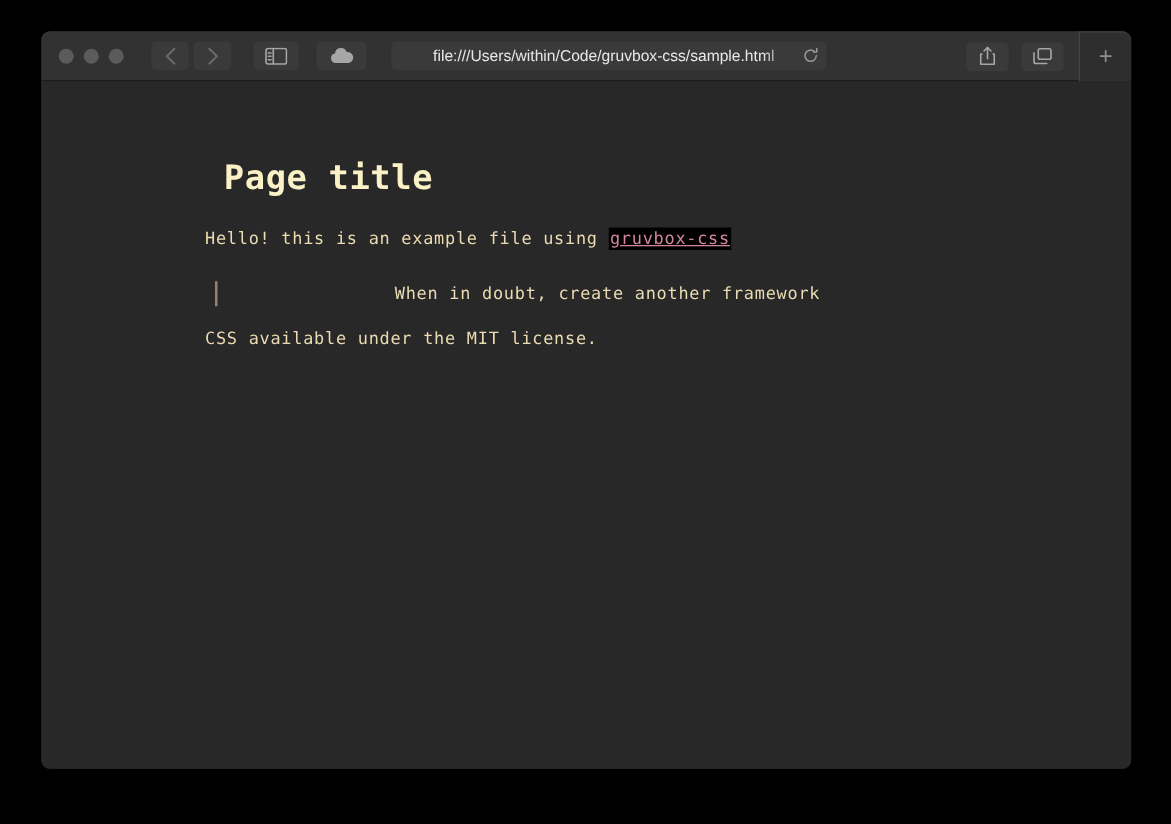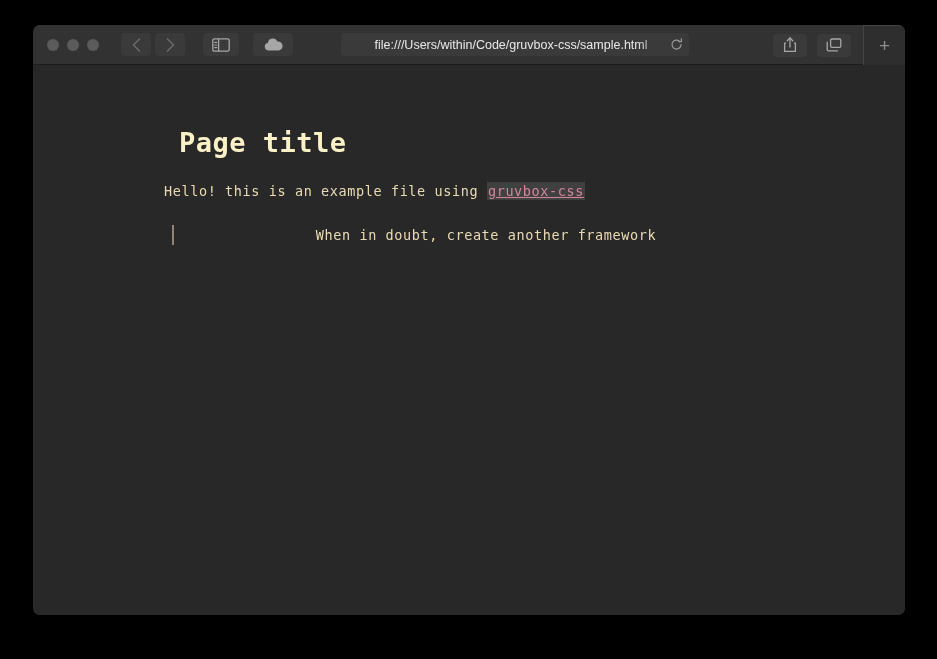--- a/index.html
+++ b/index.html
@@ -58,21 +58,21 @@
   }
   .navgroup { display: flex; gap: 4px; margin-left: 22px; }
   .navgroup .tbtn { width: 30px; }
 
   .sidebar-btn { width: 36px; margin-left: 18px; }
   .cloud-btn   { width: 40px; margin-left: 14px; }
 
   
   .urlwrap {
     position: absolute;
-    left: 308px;
+    left: 280px;
     width: 348px;
     height: 23px;
     background: #3a3a3a;
     border-radius: 4px;
     display: flex;
     align-items: center;
     overflow: hidden;
   }
   .urltext {
     flex: 1;
@@ -142,21 +142,21 @@
     font-size: 13.5px;
     color: #ebdbb2;
     letter-spacing: 0.6px;
     margin-bottom: 24px;
     line-height: 1.4;
   }
 
   .link {
     color: #d3869b;
     text-decoration: underline;
-    background: #404040;
+    background: #000000;
     padding: 1px 1px;
   }
 
   blockquote {
     border-left: 2px solid #928374;
     padding-left: 14px;
     margin: 0 0 17px 8px;
     text-align: center;
   }
   .quote-text {
@@ -260,17 +260,18 @@
 
       <div class="p">
         <span>Hello! this is an example file using </span><a class="link" href="#">gruvbox-css</a>
       </div>
 
       <blockquote>
         <div class="quote-text">When in doubt, create another framework</div>
       </blockquote>
 
 
+      <div class="p">CSS available under the MIT license.</div>
 
     </div>
   </div>
 
 </div>
 
 </body></html>

